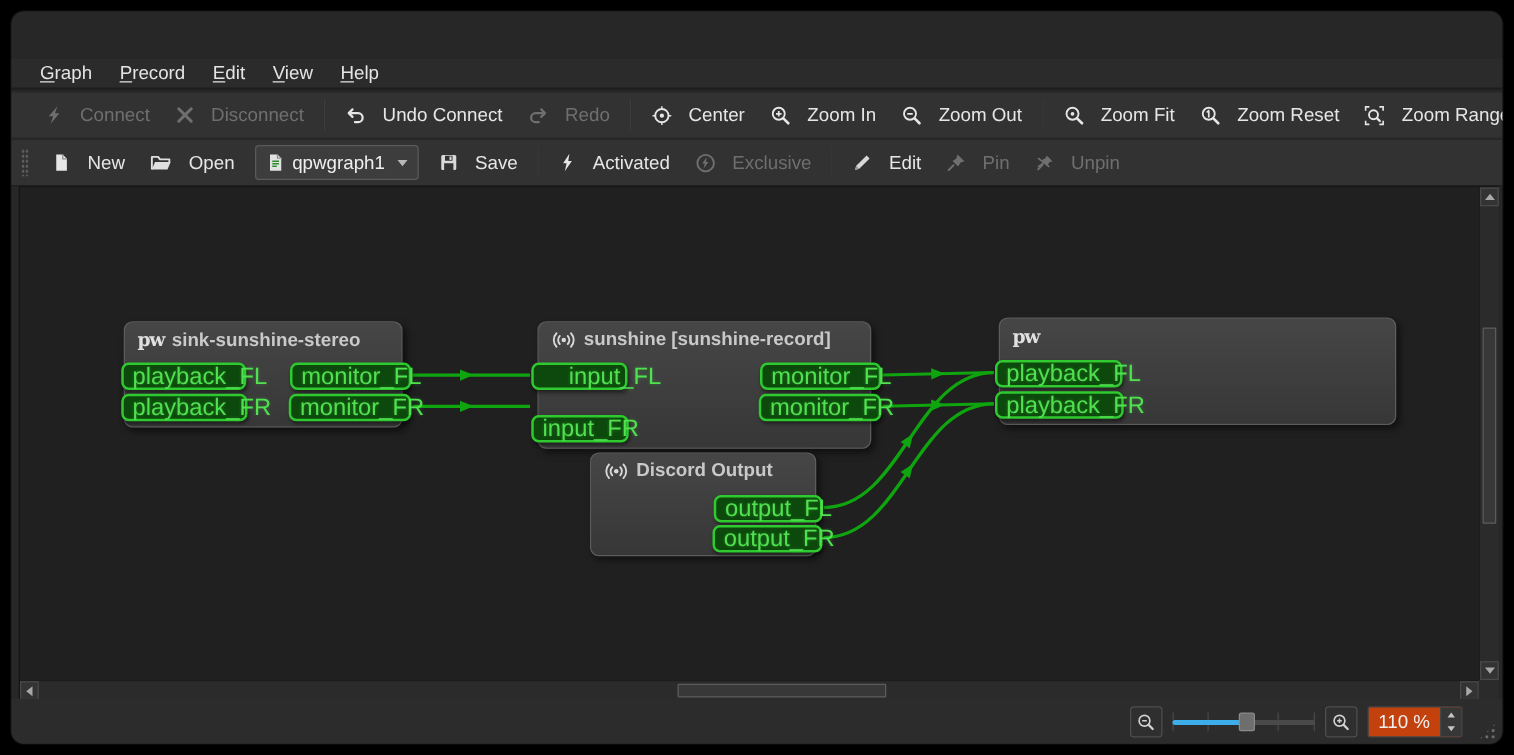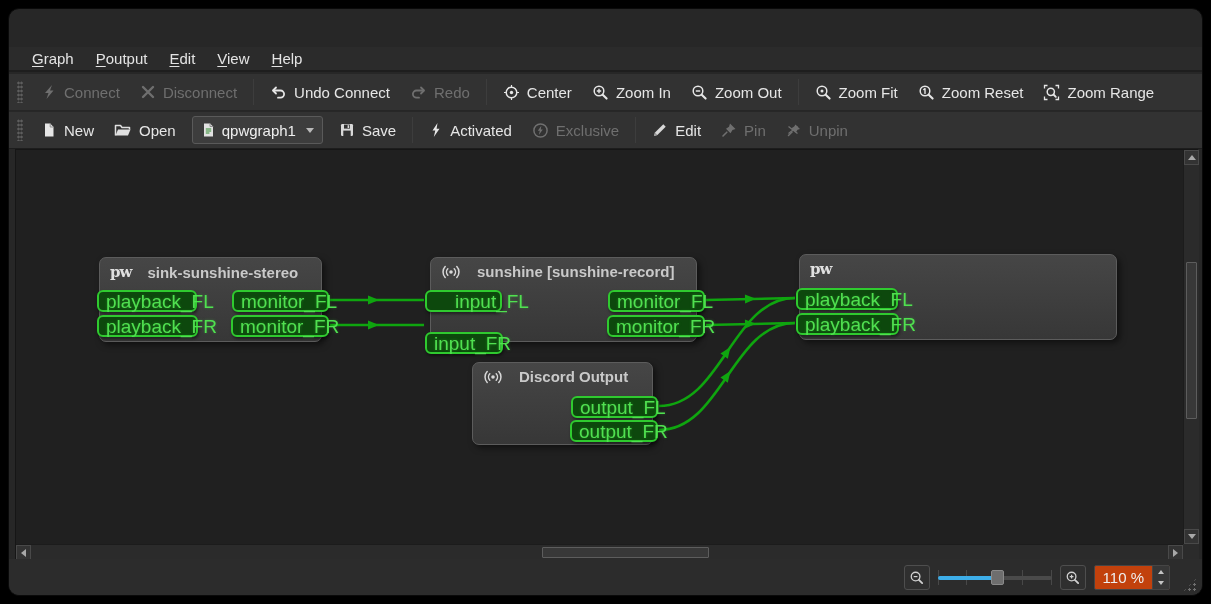--- a/index.html
+++ b/index.html
@@ -17,37 +17,37 @@
   .menubar{position:absolute;left:0;top:38px;right:0;height:25px;background:#2b2b2b;
     border-bottom:2px solid #1e1e1e;display:flex;align-items:center;padding-left:12px;}
   .menu-item{color:#e4e4e4;font-size:15px;padding:0 11px;height:23px;line-height:23px;}
   .menu-item .u{text-decoration:underline;text-underline-offset:2px;}
   
   .toolbar{position:absolute;left:0;right:0;background:#323232;display:flex;align-items:center;}
   .tb1{top:65px;height:37px;border-bottom:1px solid #262626;}
   .tb2{top:103px;height:37px;border-bottom:1px solid #1d1d1d;}
   .drag{width:6px;height:22px;margin:0 8px 0 8px;
     background-image:radial-gradient(#5e5e5e 1px,transparent 1.2px);background-size:3px 4px;}
-  .tb-btn{display:inline-flex;align-items:center;gap:7px;font-size:15px;color:#e6e6e6;
+  .tb-btn{display:inline-flex;align-items:center;gap:13px;font-size:15px;color:#e6e6e6;
     padding:0 10px;height:30px;border-radius:3px;white-space:nowrap;}
   .tb-btn.disabled{color:#6f6f6f;}
   .tb-sep{width:1px;height:26px;background:#222;border-right:1px solid #3d3d3d;margin:0 6px;}
   .ic{flex:0 0 auto;}
   .combo{display:inline-flex;align-items:center;gap:6px;background:#3d3d3d;border:1px solid #5a5a5a;
     border-radius:3px;height:28px;padding:0 8px;margin:0 6px;color:#efefef;font-size:15px;}
   .caret{width:0;height:0;border-left:4px solid transparent;border-right:4px solid transparent;
     border-top:5px solid #b9b9b9;margin-left:4px;}
   
   .canvas-frame{position:absolute;left:6px;top:140px;width:1183px;height:410px;
     border:1px solid #161616;background:#202020;}
   .viewport{position:absolute;left:0;top:0;width:1167px;height:394px;overflow:hidden;background:#202020;}
   .edges{position:absolute;left:0;top:0;}
   .node{position:absolute;background:linear-gradient(#464646,#373737);border:1px solid #5c5c5c;
     border-radius:7px;box-shadow:3px 3px 6px rgba(0,0,0,.5);}
-  .node-title{display:flex;align-items:center;gap:16px;padding:5px 10px 0 10px;color:#c9c9c9;
+  .node-title{display:flex;align-items:center;gap:6px;padding:5px 10px 0 10px;color:#c9c9c9;
     font-weight:bold;font-size:15px;white-space:nowrap;overflow:hidden;}
   .pw{font-weight:bold;font-size:15px;color:#e0e0e0;letter-spacing:-1px;font-family:"DejaVu Serif",serif;}
   .port{position:absolute;height:22px;line-height:19px;border:2px solid #2fca2f;background:#0d480d;
     color:#50e050;border-radius:6px;font-size:19px;padding:0 7px;text-shadow:0 0 3px rgba(70,220,70,.35);
     box-shadow:1px 2px 3px rgba(0,0,0,.45);white-space:nowrap;}
   .port.out{text-align:left;}
   
   .hscroll{position:absolute;left:0;top:394px;width:1167px;height:16px;background:#2b2b2b;border-top:1px solid #1c1c1c;}
   .vscroll{position:absolute;left:1167px;top:0;width:16px;height:394px;background:#2b2b2b;border-left:1px solid #1c1c1c;}
   .corner{position:absolute;left:1167px;top:394px;width:16px;height:16px;background:#2b2b2b;}
@@ -80,21 +80,21 @@
     clip-path:polygon(100% 0,100% 100%,0 100%);}
 </style>
 </head>
 <body>
 
 <div class="window">
 
 
   <div class="menubar">
     <div class="menu-item"><span class="u">G</span><span>raph</span></div>
-    <div class="menu-item"><span class="u">P</span><span>output</span></div>
+    <div class="menu-item"><span class="u">P</span><span>record</span></div>
     <div class="menu-item"><span class="u">E</span><span>dit</span></div>
     <div class="menu-item"><span class="u">V</span><span>iew</span></div>
     <div class="menu-item"><span class="u">H</span><span>elp</span></div>
   </div>
 
   <div class="toolbar tb1">
     <div class="drag"></div>
     <div class="tb-btn disabled">
       <svg class="ic" width="16" height="16" viewBox="0 0 16 16">
           <path d="M11 1 4 9h3.5L5.5 15 12.5 6.5H9z" fill="currentColor"></path>
@@ -283,21 +283,21 @@
         <div class="node-title">
           <span class="pw">pw</span>
           <span>sink-sunshine-stereo</span>
         </div>
         <div class="port in" style="left:-3px;top:32px;width:100px;">playback_FL</div>
         <div class="port in" style="left:-3px;top:57px;width:101px;">playback_FR</div>
         <div class="port out" style="right:-8px;top:32px;width:97px;">monitor_FL</div>
         <div class="port out" style="right:-8px;top:57px;width:98px;">monitor_FR</div>
       </div>
 
-      <div class="node" style="left:414px;top:107px;width:267px;height:85px;">
+      <div class="node" style="left:414px;top:107px;width:267px;height:102px;">
         <div class="node-title">
           <svg width="20" height="16" viewBox="0 0 20 16">
               <circle cx="10" cy="8" r="1.8" fill="#d8d8d8"></circle>
               <path d="M6.8 4.8a4.6 4.6 0 0 0 0 6.4M4.2 2.6a7.8 7.8 0 0 0 0 10.8M13.2 4.8a4.6 4.6 0 0 1 0 6.4M15.8 2.6a7.8 7.8 0 0 1 0 10.8" stroke="#d8d8d8" stroke-width="1.5" fill="none" stroke-linecap="round"></path>
             </svg>
           <span>sunshine [sunshine-record]</span>
         </div>
         <div class="port in" style="left:-6px;top:32px;width:77px;padding-left:28px;">input_FL</div>
         <div class="port in" style="left:-6px;top:74px;width:78px;">input_FR</div>
         <div class="port out" style="right:-9px;top:32px;width:97px;">monitor_FL</div>

